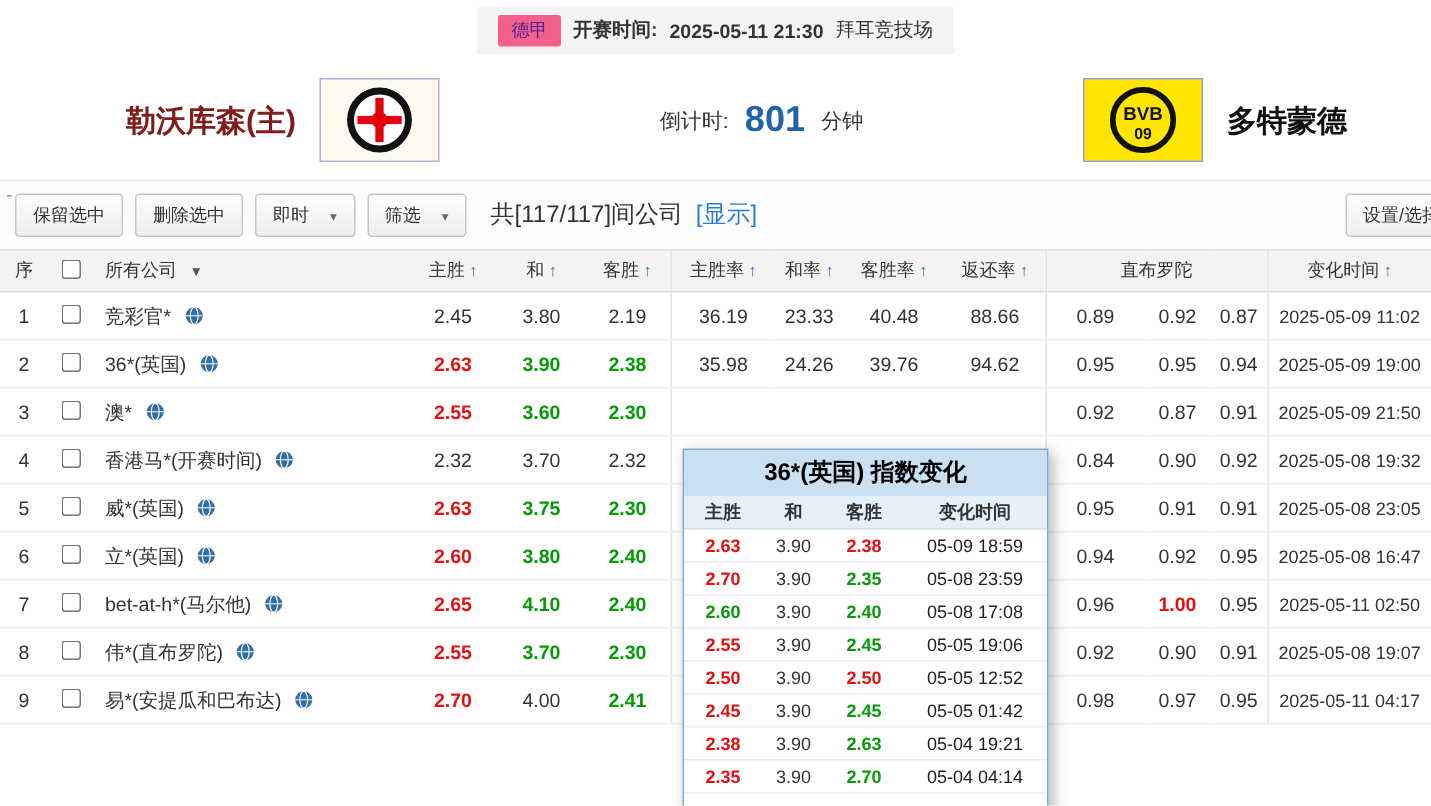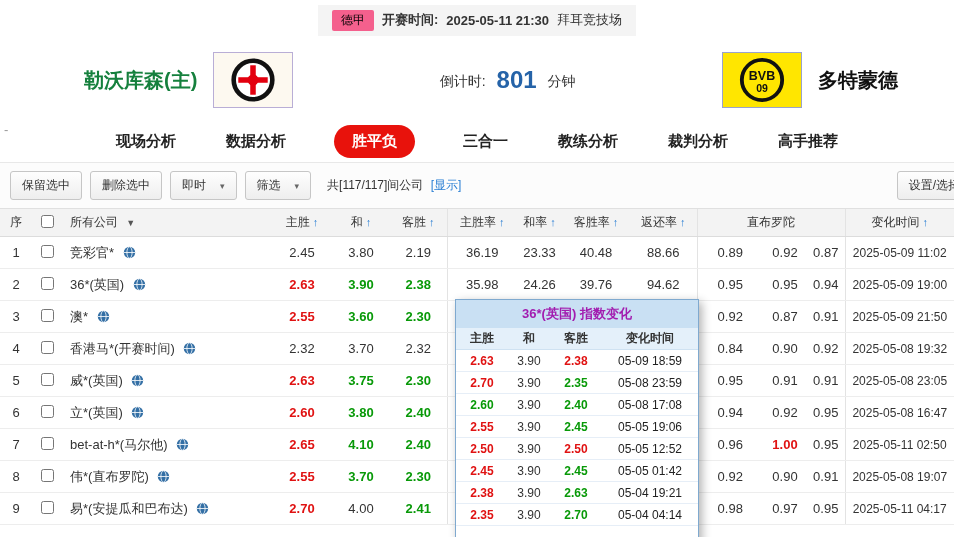--- a/index.html
+++ b/index.html
@@ -6,67 +6,67 @@
   body { margin: 0; background: #fff; }
   #app {
     position: relative; width: 954px; height: 537px; overflow: hidden;
     background: #fff; color: #222;
     font-family: "Liberation Sans", "DejaVu Sans", sans-serif;
   }
 
   
   .topbar { height: 40px; display: flex; align-items: center; justify-content: center; }
   .match-strip { display: flex; align-items: center; background: #f4f4f4; padding: 5px 14px; font-size: 13px; gap: 8px; }
-  .league-badge { background: var(--badge-pink); color: #000000; font-size: 12px; padding: 2px 9px; border-radius: 2px; }
+  .league-badge { background: var(--badge-pink); color: #4c1d95; font-size: 12px; padding: 2px 9px; border-radius: 2px; }
   .kickoff-label, .kickoff-time { font-weight: bold; color: #333; }
   .venue { color: #333; margin-left: 0; }
 
   
   .teams { display: flex; align-items: center; height: 80px; }
-  .home-name { margin-left: 84px; font-size: 20px; font-weight: bold; color: #15803d; }
+  .home-name { margin-left: 84px; font-size: 20px; font-weight: bold; color: #7f1d1d; }
   .away-name { margin-right: 56px; font-size: 20px; font-weight: bold; color: #111; }
   .logo-box { width: 80px; height: 56px; display: flex; align-items: center; justify-content: center; margin: 0 16px; }
   .home-box { border: 1px solid #b9aed6; background: #fdf9f0; }
   .away-box { border: 1px solid #9aa3cc; background: #ffe600; }
   .countdown { flex: 1; text-align: center; font-size: 14px; color: #333; }
   .cd-num { color: var(--countdown-blue); font-size: 24px; font-weight: bold; margin: 0 7px; vertical-align: -2px; }
 
   .stray { position: absolute; left: 4px; top: 122px; color: #999; font-size: 13px; }
 
   
   .tabs { height: 42px; display: flex; align-items: center; justify-content: center; gap: 46px; font-size: 15px; font-weight: bold; }
   .tab { color: #222; cursor: pointer; padding: 6px 2px; }
   .tab.active { background: var(--tab-active); color: #fff; padding: 7px 18px; border-radius: 17px; }
 
   
   .toolbar { height: 46px; display: flex; align-items: center; gap: 8px; padding: 0 10px; border-top: 1px solid #e8e8e8; background: #fcfcfc; }
   .btn { background: linear-gradient(#fefefe, #eeeeee); border: 1px solid #c6c6c6; border-radius: 3px; padding: 5px 11px; font-size: 12px; color: #333; cursor: pointer; white-space: nowrap; }
   .dropdown { display: flex; align-items: center; gap: 14px; min-width: 66px; justify-content: space-between; }
   .dd-caret { color: #666; font-size: 9px; }
-  .count-text { font-size: 12px; color: #333; margin-left: 8px; }
+  .count-text { font-size: 16px; color: #333; margin-left: 8px; }
   .show-link { color: var(--link); cursor: pointer; margin-left: 4px; }
   .btn-settings { margin-left: auto; margin-right: -28px; }
 
   
   table { width: 954px; border-collapse: collapse; table-layout: fixed; font-size: 13px; }
   thead th { background: #f3f3f3; height: 28px; font-weight: normal; font-size: 12px; color: #333; border-top: 1px solid #e0e0e0; border-bottom: 1px solid #dcdcdc; text-align: center; }
   tbody td { height: 32px; border-bottom: 1px solid #ededed; text-align: center; color: #333; overflow: hidden; white-space: nowrap; }
   .c-company { text-align: left; padding-left: 8px; }
   .arrow { color: var(--link); margin-left: 3px; font-size: 11px; font-weight: bold; cursor: pointer; }
   .caret { color: #555; font-size: 9px; margin-left: 5px; }
   .sep { border-left: 1px solid #e3e3e3; }
   .c-r { color: var(--red); font-weight: bold; }
   .c-g { color: var(--green); font-weight: bold; }
   .c-k { color: #333; }
   .time-cell { font-size: 12px; }
   .globe-wrap { margin-left: 5px; vertical-align: -2px; display: inline-block; }
 
   
   .popup { position: absolute; left: 455px; top: 299px; width: 244px; height: 262px; background: #fff; border: 1px solid #7fa9cf; box-shadow: 3px 3px 9px rgba(0,0,0,.30); z-index: 10; font-size: 12px; }
-  .popup-title { background: #c9e0f3; text-align: center; font-weight: bold; color: #a21caf; padding: 5px 0; font-size: 13px; }
+  .popup-title { background: #c9e0f3; text-align: center; font-weight: bold; color: #000000; padding: 5px 0; font-size: 16px; }
   .popup-head, .popup-row { display: grid; grid-template-columns: 52px 42px 52px 1fr; align-items: center; height: 22px; text-align: center; }
   .popup-head { background: #e4f0fa; color: #333; border-bottom: 1px solid #cfe2f2; font-weight: bold; }
   .popup-row { border-bottom: 1px solid #e6eef7; }
 </style>
 </head>
 <body>
 
 <div id="app">
 
   <div class="topbar">
@@ -98,29 +98,20 @@
         <circle cx="25" cy="25" r="21" fill="#ffe600" stroke="#111" stroke-width="4"></circle>
         <text x="25" y="25" text-anchor="middle" font-size="13" font-weight="bold" fill="#111">BVB</text>
         <text x="25" y="38" text-anchor="middle" font-size="11" font-weight="bold" fill="#111">09</text>
       </svg>
     </span>
     <span class="away-name">多特蒙德</span>
   </div>
 
   <span class="stray">-</span>
 
-  <div class="tabs">
-    <span class="tab">现场分析</span>
-    <span class="tab">数据分析</span>
-    <span class="tab active">胜平负</span>
-    <span class="tab">三合一</span>
-    <span class="tab">教练分析</span>
-    <span class="tab">裁判分析</span>
-    <span class="tab">高手推荐</span>
-  </div>
 
   <div class="toolbar">
     <button class="btn">保留选中</button>
     <button class="btn">删除选中</button>
     <button class="btn dropdown">
       <span>即时</span>
       <span class="dd-caret">▾</span>
     </button>
     <button class="btn dropdown">
       <span>筛选</span>

